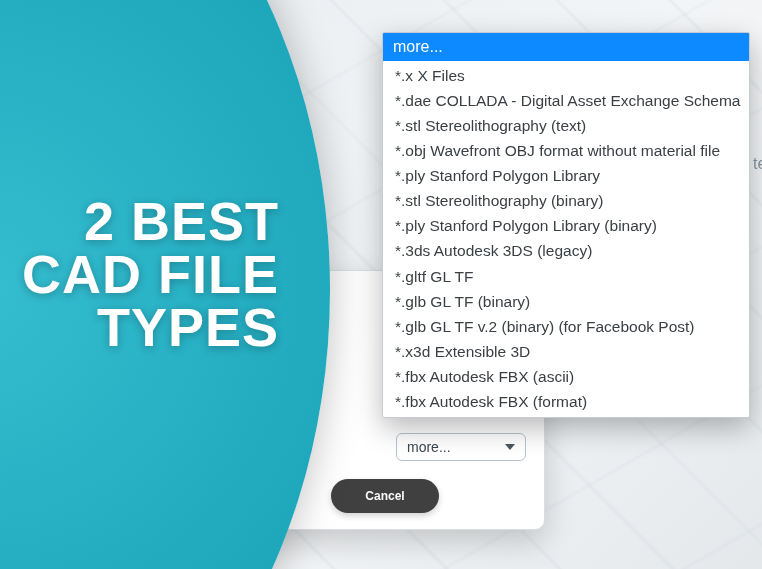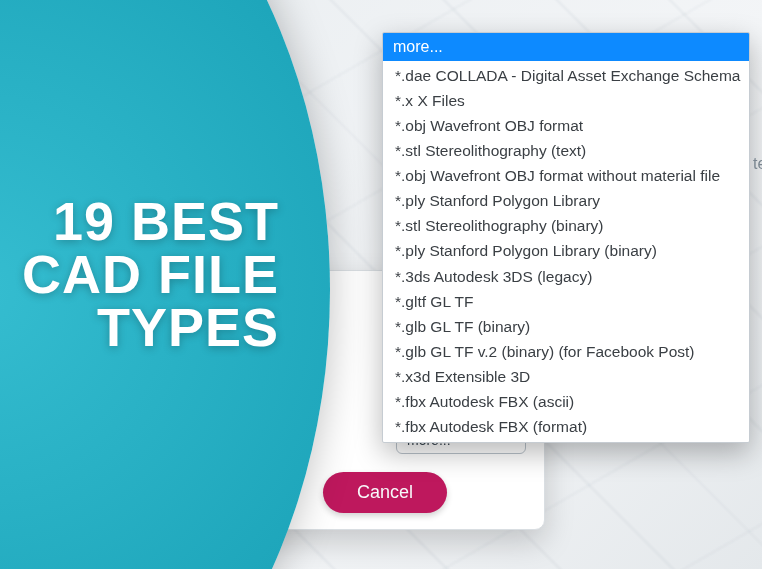--- a/index.html
+++ b/index.html
@@ -84,27 +84,27 @@
     width: 0; height: 0;
     border-left: 5px solid transparent;
     border-right: 5px solid transparent;
     border-top: 6px solid #4a5863;
   }
   .dialog-footer {
     display: flex;
     justify-content: center;
   }
   .cancel-btn {
-    background: #be185d;
+    background: #404040;
     color: #f7f9fa;
     border: none;
     border-radius: 22px;
     padding: 10px 34px;
-    font-size: 18px;
-    font-weight: 400;
+    font-size: 12px;
+    font-weight: 700;
     cursor: pointer;
     box-shadow: 0 3px 6px rgba(0,0,0,0.18);
   }
 
   
   .dropdown {
     position: absolute;
     left: 382px;
     top: 32px;
     width: 366px;
@@ -188,36 +188,35 @@
   </div>
 
   <div class="dialog-footer">
     <button class="cancel-btn">Cancel</button>
   </div>
 </div>
 
 <div class="dropdown">
   <div class="dropdown-header">more...</div>
   <ul class="dropdown-list">
+    <li>*.x X Files</li>
     <li>*.dae COLLADA - Digital Asset Exchange Schema</li>
-    <li>*.x X Files</li>
-    <li>*.obj Wavefront OBJ format</li>
     <li>*.stl Stereolithography (text)</li>
     <li>*.obj Wavefront OBJ format without material file</li>
     <li>*.ply Stanford Polygon Library</li>
     <li>*.stl Stereolithography (binary)</li>
     <li>*.ply Stanford Polygon Library (binary)</li>
     <li>*.3ds Autodesk 3DS (legacy)</li>
     <li>*.gltf GL TF</li>
     <li>*.glb GL TF (binary)</li>
     <li>*.glb GL TF v.2 (binary) (for Facebook Post)</li>
     <li>*.x3d Extensible 3D</li>
     <li>*.fbx Autodesk FBX (ascii)</li>
     <li>*.fbx Autodesk FBX (format)</li>
   </ul>
 </div>
 
 <span class="peek">te</span>
 
 <div class="arc"></div>
-<div class="headline">19 BEST
+<div class="headline">2 BEST
 CAD FILE
 TYPES</div>
 
 </body></html>

